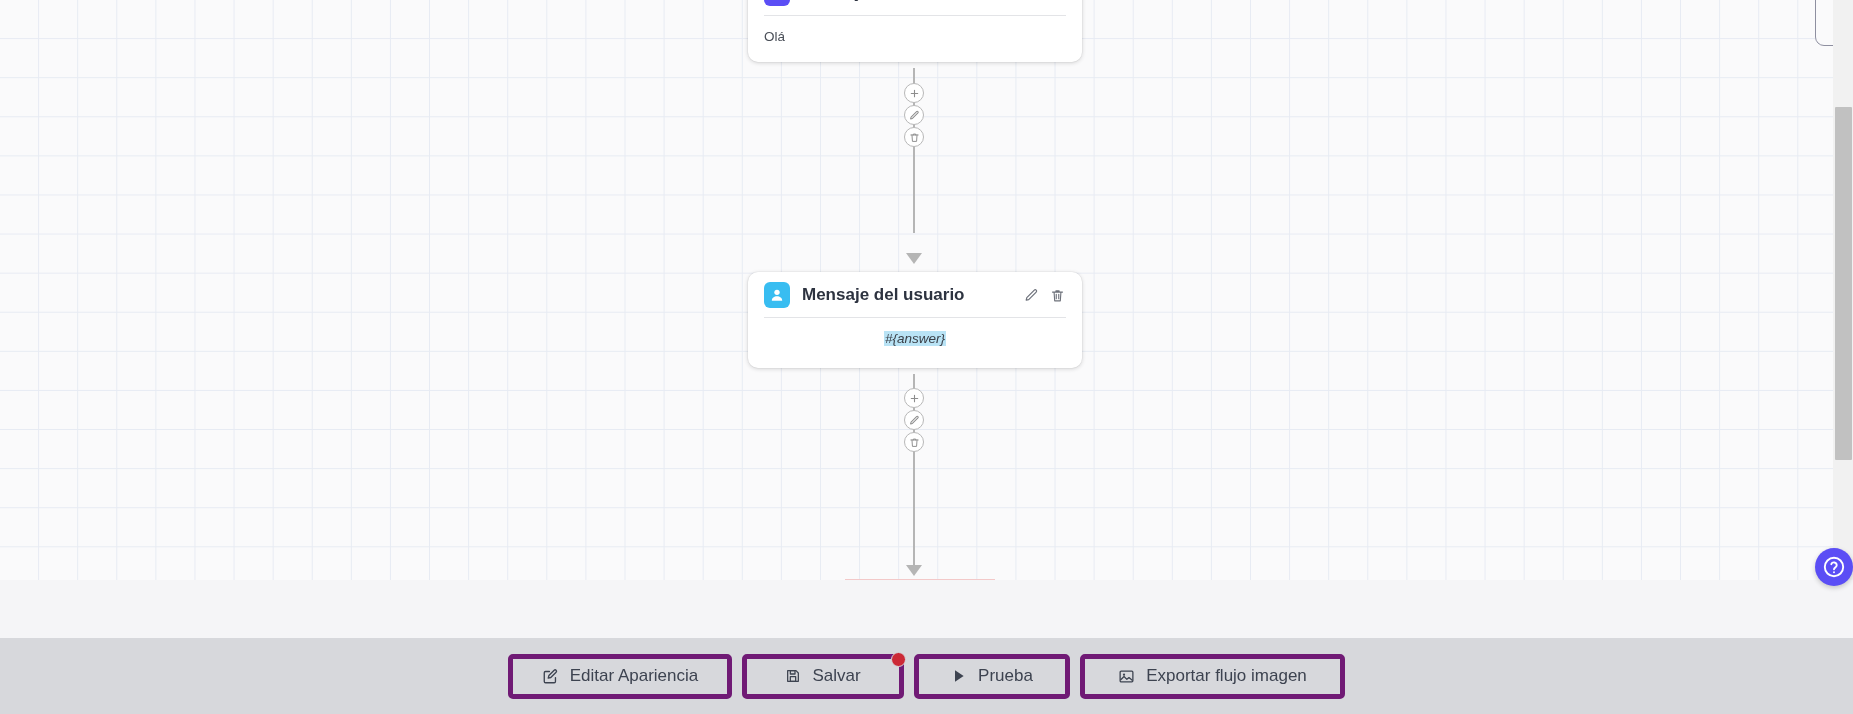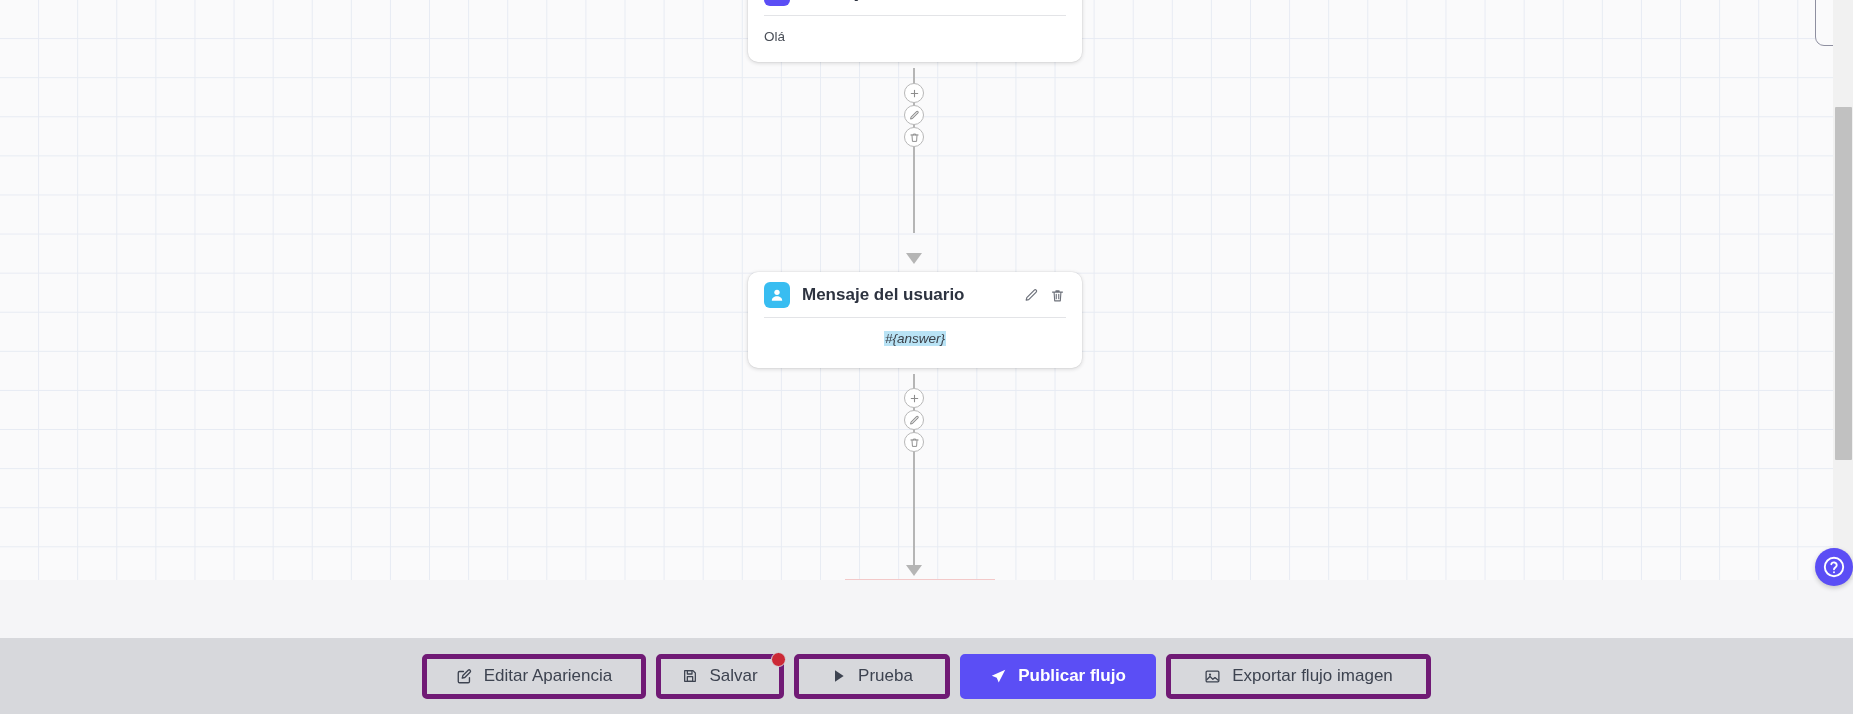--- a/index.html
+++ b/index.html
@@ -235,21 +235,21 @@
     right: -7px;
     width: 15px;
     height: 15px;
     border-radius: 50%;
     background: #cc2936;
     border: 1.5px solid #d7d8dc;
   }
 
   #w-edit-apariencia { width: 224px; }
   #w-recargar        { width: 163px; }
-  #w-salvar          { width: 128px; }
+  #w-salvar          { width: 162px; }
   #w-prueba          { width: 156px; }
   #w-publicar        { width: 196px; }
   #w-exportar        { width: 265px; }
 
   
   #help-fab {
     position: absolute;
     left: 1815px;
     top: 548px;
     width: 38px;
@@ -399,26 +399,20 @@
       <span>Salvar</span>
     </button>
 
     <button class="tb-btn" id="w-prueba">
       <svg width="16" height="16" viewBox="0 0 24 24" fill="#3d4350">
         <path d="M6 3.5l13 8.5-13 8.5z"></path>
       </svg>
       <span>Prueba</span>
     </button>
 
-    <button class="tb-btn primary" id="w-publicar">
-      <svg width="17" height="17" viewBox="0 0 24 24" fill="#ffffff">
-        <path d="M21.5 2.5L2.5 10.8l7 2.8 2.8 7z"></path>
-      </svg>
-      <span>Publicar flujo</span>
-    </button>
 
     <button class="tb-btn" id="w-exportar">
       <svg width="17" height="17" viewBox="0 0 24 24" fill="none" stroke="#3d4350" stroke-width="1.8" stroke-linejoin="round">
         <rect x="3" y="4.5" width="18" height="15" rx="1.5"></rect>
         <circle cx="8.5" cy="9.5" r="1.6" fill="#3d4350" stroke="none"></circle>
         <path d="M3.5 17l5-5 4 4 3-2.5 5 4"></path>
       </svg>
       <span>Exportar flujo imagen</span>
     </button>
 

